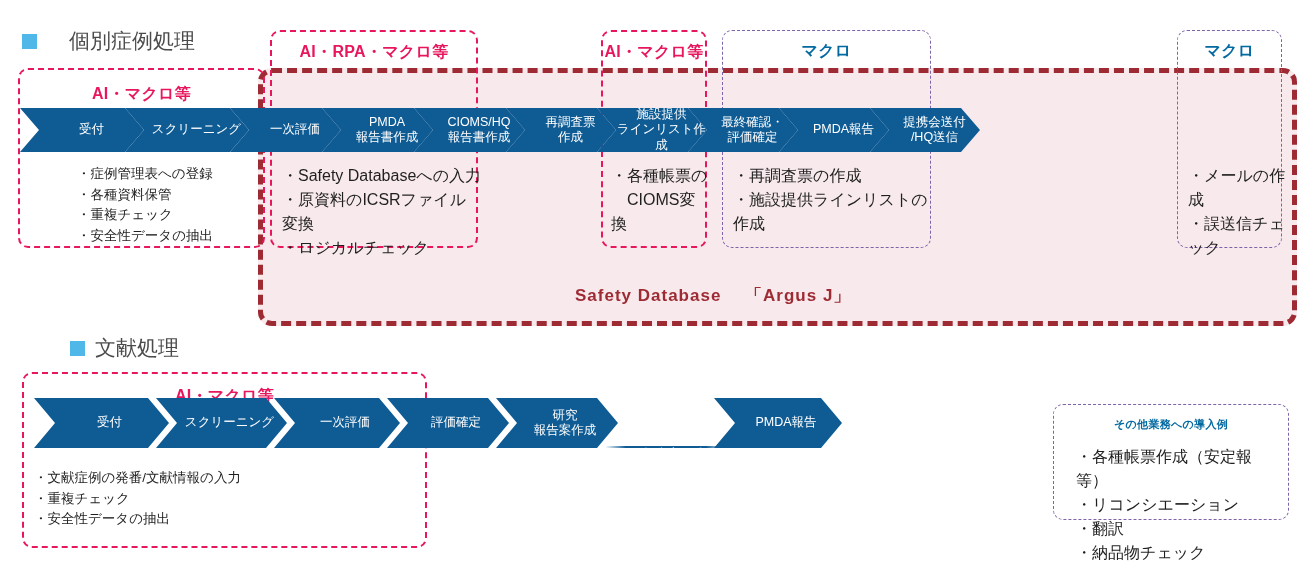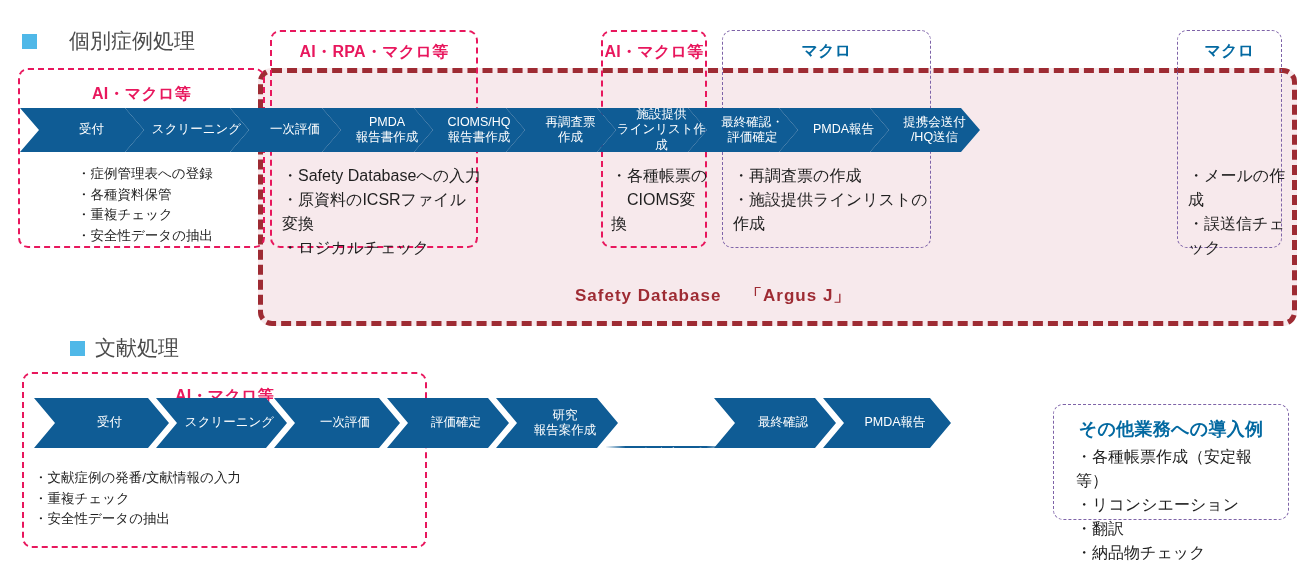--- a/index.html
+++ b/index.html
@@ -154,29 +154,27 @@
   <div class="chev" style="width:126px;">
     <span>一次評価</span></div>
   <div class="chev" style="width:122px;">
     <span>評価確定</span></div>
   <div class="chev" style="width:122px;">
     <span>研究
 報告案作成</span></div>
   <div class="chev" style="width:122px;margin-top:48px;">
     <span>措置
 報告案作成</span></div>
-  <div class="chev" style="width:122px;">
-    <span>最終確認</span></div>
   <div class="chev" style="width:128px;">
     <span>PMDA報告</span></div>
 </div>
 
 <div class="abs notes" style="left:34px;top:468px;width:390px;">・文献症例の発番/文献情報の入力
 ・重複チェック
 ・安全性データの抽出</div>
 
 <div class="abs grp grp-purple" style="left:1053px;top:404px;width:236px;height:116px;">
-  <div class="grp-label lbl-purple" style="top:12px;font-size:18px;">その他業務への導入例</div>
+  <div class="grp-label lbl-purple" style="top:12px;font-size:11px;">その他業務への導入例</div>
   <div class="notes sm" style="position:absolute;left:22px;top:40px;right:6px;">・各種帳票作成（安定報等）
 ・リコンシエーション
 ・翻訳
 ・納品物チェック</div>
 </div>
 
 </body></html>

